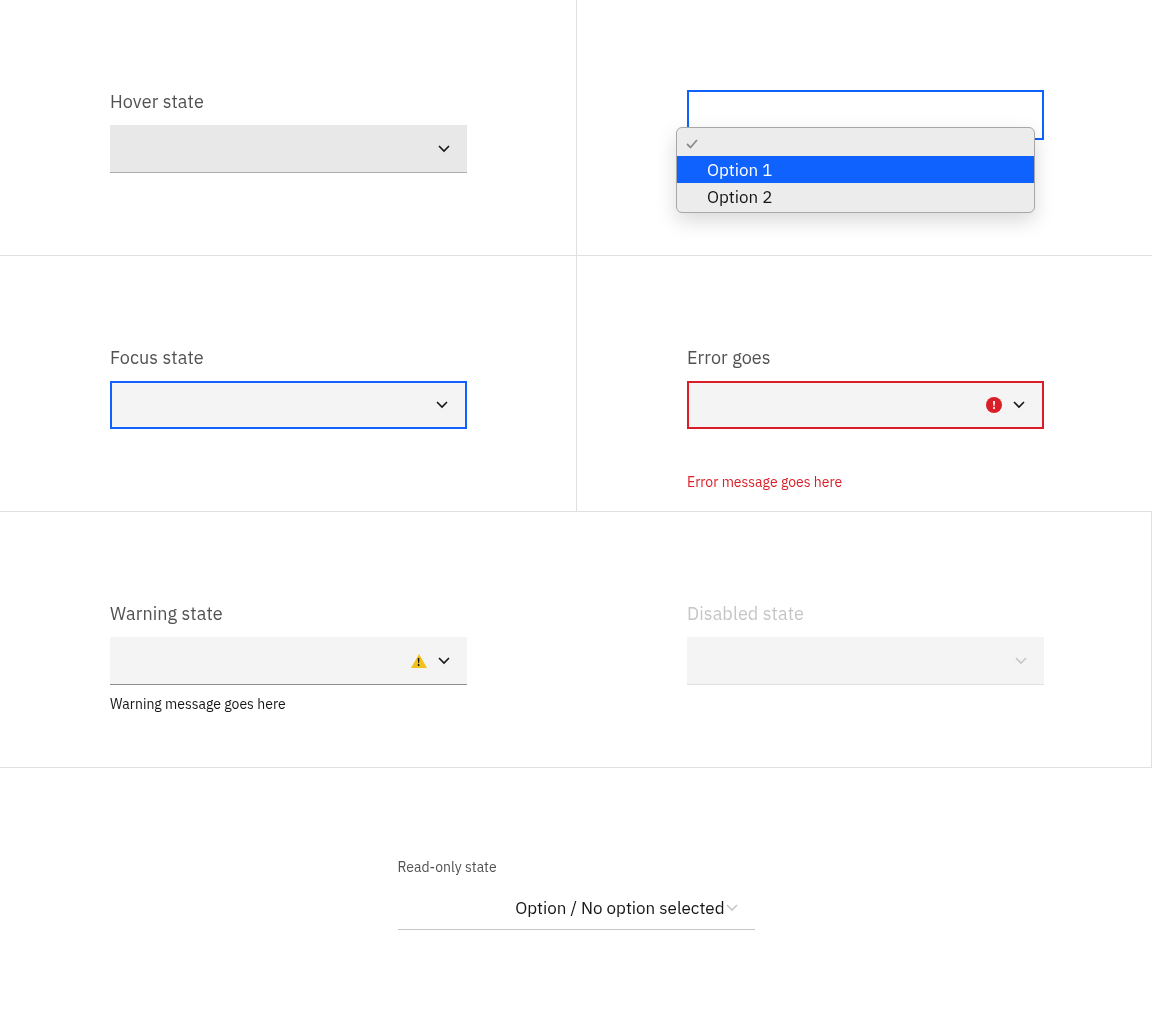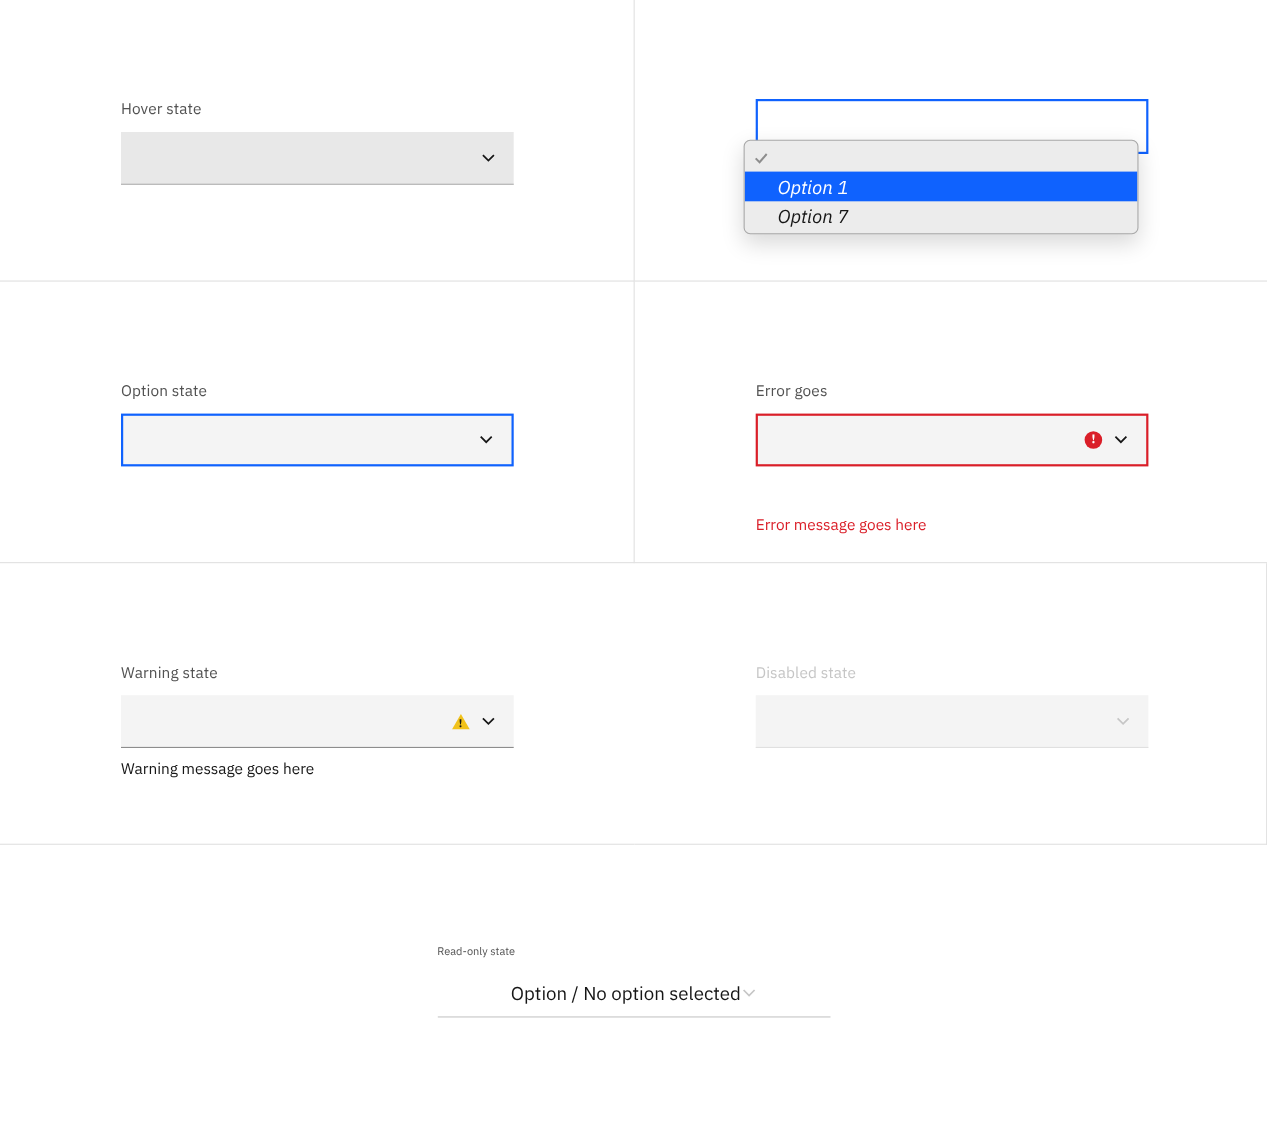--- a/index.html
+++ b/index.html
@@ -16,21 +16,21 @@
   }
   .cell {
     padding: 90px 110px 60px 110px;
     position: relative;
     border-right: 1px solid #e0e0e0;
     border-bottom: 1px solid #e0e0e0;
     height: 256px;
   }
   .cell.right { border-right: none; padding-left: 110px; padding-right: 110px; }
   .label {
-    font-size: 14px;
+    font-size: 18px;
     color: #525252;
     margin-bottom: 12px;
     letter-spacing: 0.1px;
   }
   .label.disabled { color: #c6c6c6; }
   .select {
     width: 357px;
     height: 48px;
     background: #eaeaea;
     border: none;
@@ -128,21 +128,20 @@
     padding-bottom: 2px;
   }
   .dropdown-option {
     height: 27px;
     display: flex;
     align-items: center;
     padding: 0 14px 0 30px;
     font-size: 17px;
     color: #161616;
     position: relative;
-    font-style: italic;
   }
   .dropdown-option.empty { height: 28px; }
   .dropdown-option.hover {
     background: #0f62fe;
     color: #ffffff;
   }
   .check {
     position: absolute;
     left: 8px;
     top: 6px;
@@ -159,27 +158,27 @@
     flex-direction: column;
     align-items: center;
   }
   .readonly-block { width: 357px; }
   .readonly-select {
     width: 357px;
     height: 44px;
     border-bottom: 1px solid #c6c6c6;
     display: flex;
     align-items: center;
-    justify-content: center;
+    justify-content: flex-end;
     padding: 0 16px;
     color: #161616;
     font-size: 17px;
   }
   .readonly-label {
-    font-size: 10px;
+    font-size: 14px;
     color: #525252;
     margin-bottom: 10px;
   }
 
   .cell .select { position: relative; }
 
   
   .cell { padding: 90px 0 0 110px; }
   .cell.right { padding: 90px 0 0 110px; }
 
@@ -212,27 +211,27 @@
         <span class="check">
           <svg viewBox="0 0 14 14">
               <path d="M2 7 L5.5 10.5 L12 3" stroke="#8d8d8d" stroke-width="1.8" fill="none"></path>
             </svg>
         </span>
       </div>
       <div class="dropdown-option hover">
         <span>Option 1</span>
       </div>
       <div class="dropdown-option">
-        <span>Option 7</span>
+        <span>Option 2</span>
       </div>
     </div>
   </div>
 
   <div class="cell">
-    <div class="label">Option state</div>
+    <div class="label">Focus state</div>
     <div class="select focus">
       <span class="chevron">
         <svg viewBox="0 0 12 8">
             <path d="M1 1 L6 6 L11 1" stroke="#161616" stroke-width="1.6" fill="none"></path>
           </svg>
       </span>
     </div>
   </div>
 
   <div class="cell right">

